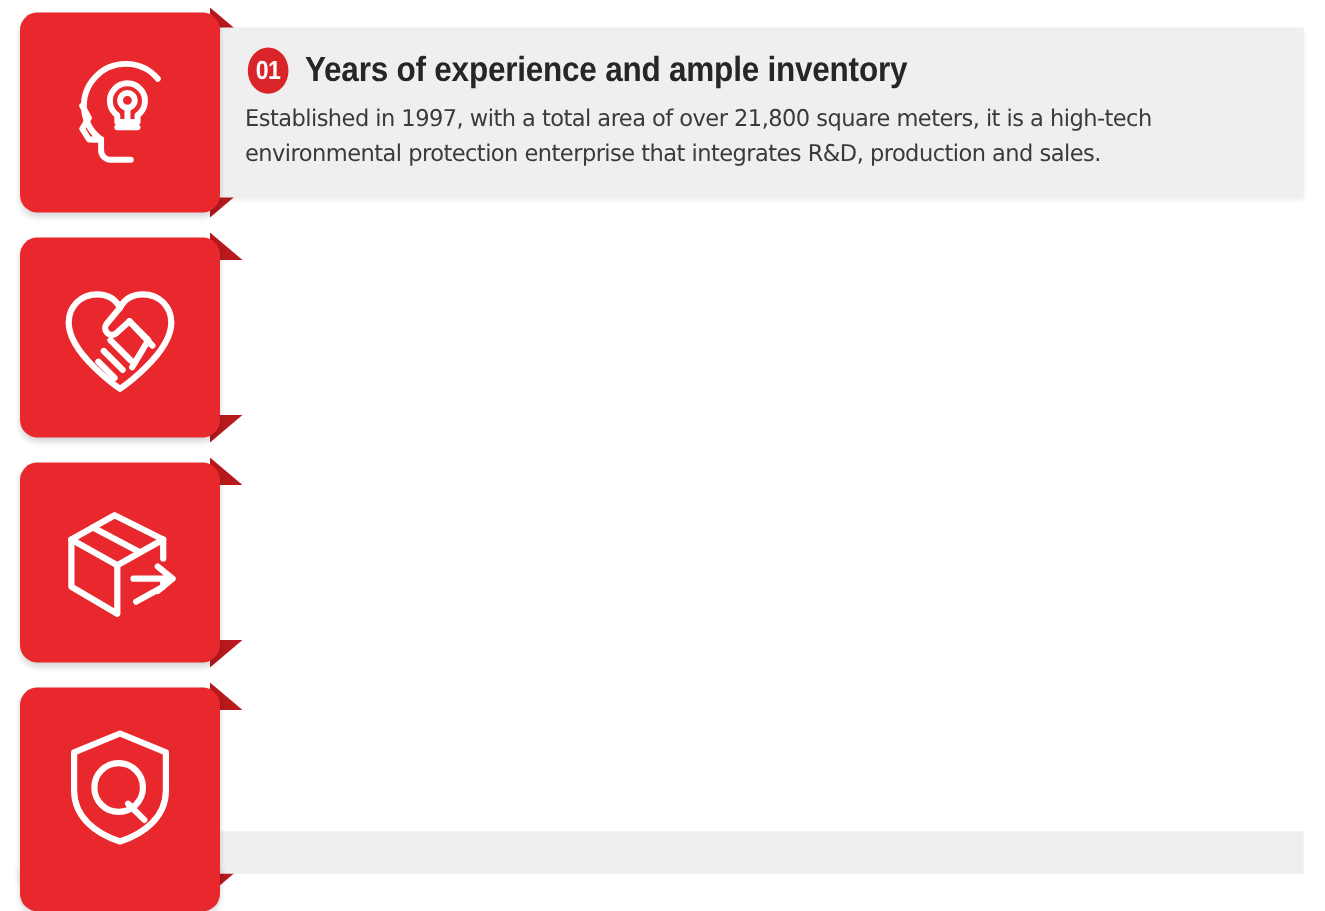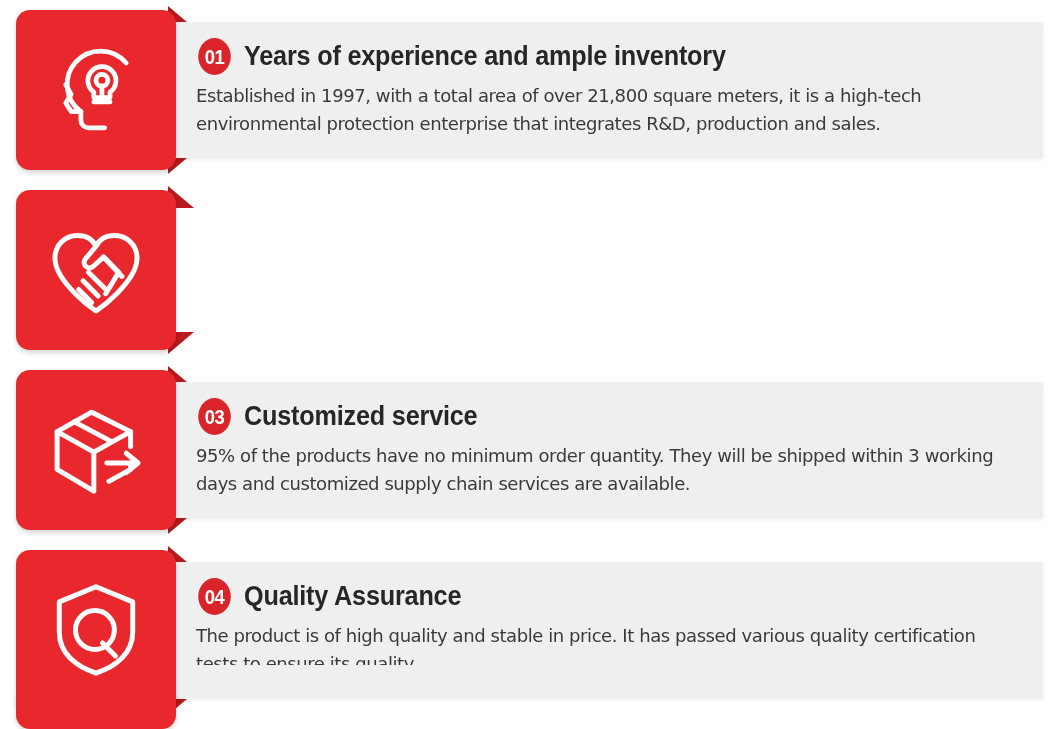--- a/index.html
+++ b/index.html
@@ -219,29 +219,20 @@
           <path d="M57 38 L71 52 L59 72"></path>
         </g>
       </svg>
     </div>
   </div>
 
   <div class="feature-row" style="top:360px;">
     <div class="fold top"></div>
     <div class="fold bottom"></div>
 
-    <div class="panel">
-      <div class="panel-inner">
-        <div class="heading">
-          <div class="badge">03</div>
-          <div class="title">Customized service</div>
-        </div>
-        <div class="body-text">95% of the products have no minimum order quantity. They will be shipped within 3 working days and customized supply chain services are available.</div>
-      </div>
-    </div>
 
     <div class="icon-tile">
       <svg viewBox="0 0 100 100">
         <g fill="none" stroke="#ffffff" stroke-width="4.6" stroke-linecap="round" stroke-linejoin="round">
 
           <path d="M14 33 L46 15 L82 33 L48 52 Z"></path>
           <path d="M14 33 L14 68 L48 88 L48 52"></path>
           <path d="M82 33 L82 47"></path>
           <path d="M82 62 L82 68 L62 79"></path>
 
@@ -251,29 +242,20 @@
           <path d="M78 53 L89 62 L78 71"></path>
         </g>
       </svg>
     </div>
   </div>
 
   <div class="feature-row" style="top:540px;">
     <div class="fold top"></div>
     <div class="fold bottom"></div>
 
-    <div class="panel">
-      <div class="panel-inner">
-        <div class="heading">
-          <div class="badge">04</div>
-          <div class="title">Quality Assurance</div>
-        </div>
-        <div class="body-text">The product is of high quality and stable in price. It has passed various quality certification tests to ensure its quality.</div>
-      </div>
-    </div>
 
     <div class="icon-tile">
       <svg viewBox="0 0 100 100">
         <g fill="none" stroke="#ffffff" stroke-width="4.6" stroke-linecap="round" stroke-linejoin="round">
 
           <path d="M50 10 L84 24 L84 52 C84 72 68 84 50 90 C32 84 16 72 16 52 L16 24 Z"></path>
 
           <circle cx="49" cy="50" r="18"></circle>
           <path d="M56 62 L68 74"></path>
         </g>

